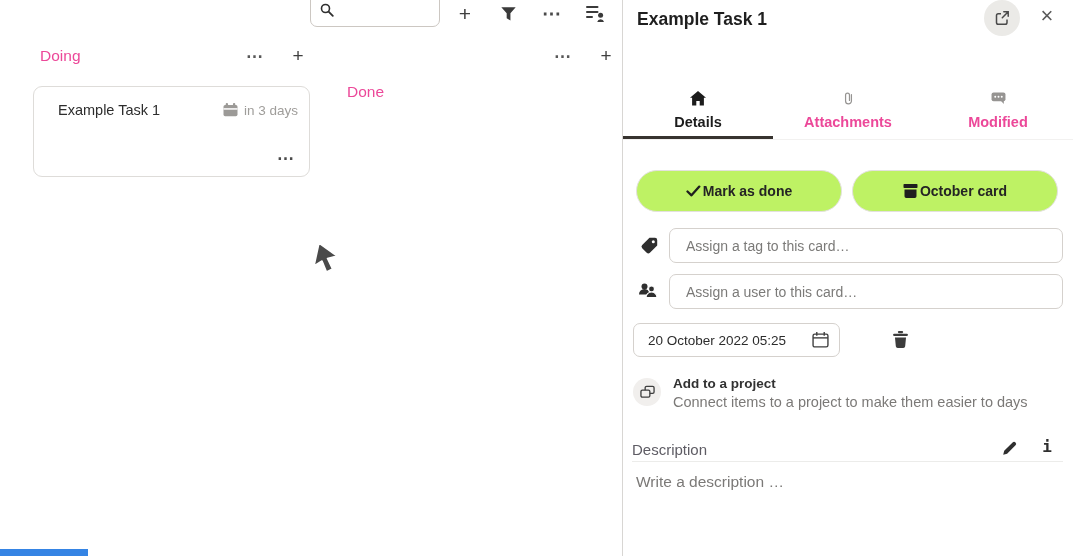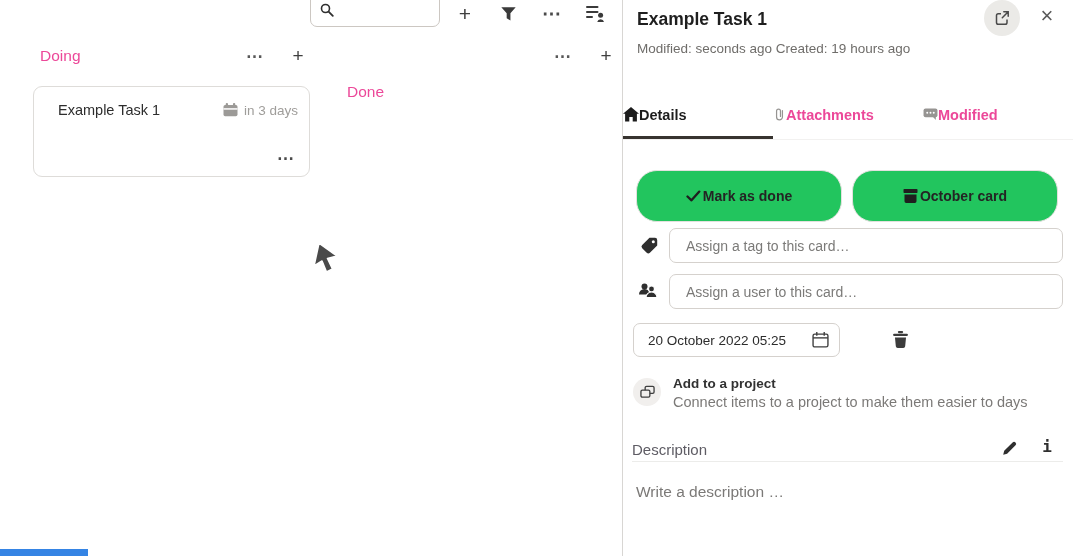--- a/index.html
+++ b/index.html
@@ -44,30 +44,30 @@
   
   .panel-title { left:637px; top:9px; font-size:17.5px; font-weight:700; color:#1f1f1f; }
   .panel-meta  { left:637px; top:41px; font-size:13.5px; color:#6f6d6a; }
   .circle-btn {
     left:984px; top:0; width:36px; height:36px; border-radius:50%;
     background:#ebeae7; display:flex; align-items:center; justify-content:center; border:none; color:#4a4a4a;
   }
   .close-btn { left:1034px; top:3px; width:26px; height:26px; font-size:22px; color:#5a5a5a; }
 
   .tabs { left:623px; top:84px; width:450px; height:56px; display:flex; border-bottom:1px solid #f2f1f0; }
-  .tab { flex:1; display:flex; flex-direction:row; align-items:center; position:relative; cursor:default; }
+  .tab { flex:1; display:flex; flex-direction:column; align-items:center; position:relative; cursor:default; }
   .tab .tab-icon { margin-top:6px; height:17px; display:flex; align-items:center; color:#969492; }
   .tab .tab-label { margin-top:7px; font-size:14.5px; color:#ec4899;font-weight:bold; }
   .tab.active .tab-icon { color:#1c1c1c; }
   .tab.active .tab-label { color:#1c1c1c; font-weight:700; }
   .tab.active::after { content:""; position:absolute; left:0; right:0; bottom:0; height:3px; background:#37332f; }
 
   .actions { left:636px; top:170px; width:422px; display:flex; gap:10px; }
   .pill-btn {
-    flex:1; height:52px; border-radius:21px; background:#22c55e; border:1px solid #e3e1de;
+    flex:1; height:42px; border-radius:21px; background:#bef264; border:1px solid #e3e1de;
     display:flex; align-items:center; justify-content:center; gap:2px;
     font:700 14px "Liberation Sans", sans-serif; color:#242424;
   }
 
   .field {
     border:1px solid #d5d1cd; border-radius:7px; background:#fff;
     display:flex; align-items:center;
   }
   .field input {
     border:none; outline:none; background:transparent; width:100%; height:100%;
@@ -82,21 +82,21 @@
   .row-icon { color:#2f2f2f; }
   .proj-circle {
     left:633px; top:378px; width:28px; height:28px; border-radius:50%;
     background:#f1efed; display:flex; align-items:center; justify-content:center; color:#3f3f3f;
   }
   .proj-title { left:673px; top:376px; font-size:13.5px; font-weight:700; color:#323232; }
   .proj-sub   { left:673px; top:394px; font-size:14.5px; color:#7b7977; }
 
   .desc-label { left:632px; top:441px; font-size:15px; color:#5e5c64; }
   .desc-sep   { left:632px; top:461px; width:431px; height:1px; background:#ececea; }
-  .desc-placeholder { left:636px; top:483px; font-size:15.5px; color:#7b7977; }
+  .desc-placeholder { left:636px; top:473px; font-size:15.5px; color:#7b7977; }
   .info-glyph { font-family:"DejaVu Sans Mono", monospace; font-weight:700; font-size:16px; color:#2f2f2f; }
 </style>
 </head>
 <body>
 
 <div class="screen">
 
   <div class="abs search-entry">
     <span style="display:flex;color:#2f2f2f;">
       <svg width="14" height="14" viewBox="0 0 14 14" fill="none" stroke="currentColor">
@@ -174,21 +174,20 @@
   <div class="abs" style="left:312px;top:242px;">
     <svg width="28" height="32" viewBox="0 0 28 32">
       <polygon points="7,1 25,14 15.5,16.5 20.5,27 14.5,30 10,19 2,24" fill="#4a4a4a" stroke="#ffffff" stroke-width="1.6" stroke-linejoin="round"></polygon>
     </svg>
   </div>
 
   <div class="abs accent-bar"></div>
   <div class="abs divider-v"></div>
 
   <div class="abs panel-title">Example Task 1</div>
-  <div class="abs panel-meta">Modified: seconds ago Created: 19 hours ago</div>
 
   <button class="abs circle-btn">
     <span style="display:flex;">
       <svg width="16" height="16" viewBox="0 0 16 16" fill="none" stroke="currentColor" stroke-width="1.5">
         <path d="M13,9.5 V12.5 a1.8,1.8 0 0 1 -1.8,1.8 H4.3 A1.8,1.8 0 0 1 2.5,12.5 V5.6 a1.8,1.8 0 0 1 1.8,-1.8 H7"></path>
         <path d="M9.8,1.8 H14.2 V6.2 M14.2,1.8 L8.3,7.7" stroke-linecap="round"></path>
       </svg>
     </span>
   </button>
   <button class="abs icon-btn close-btn">

